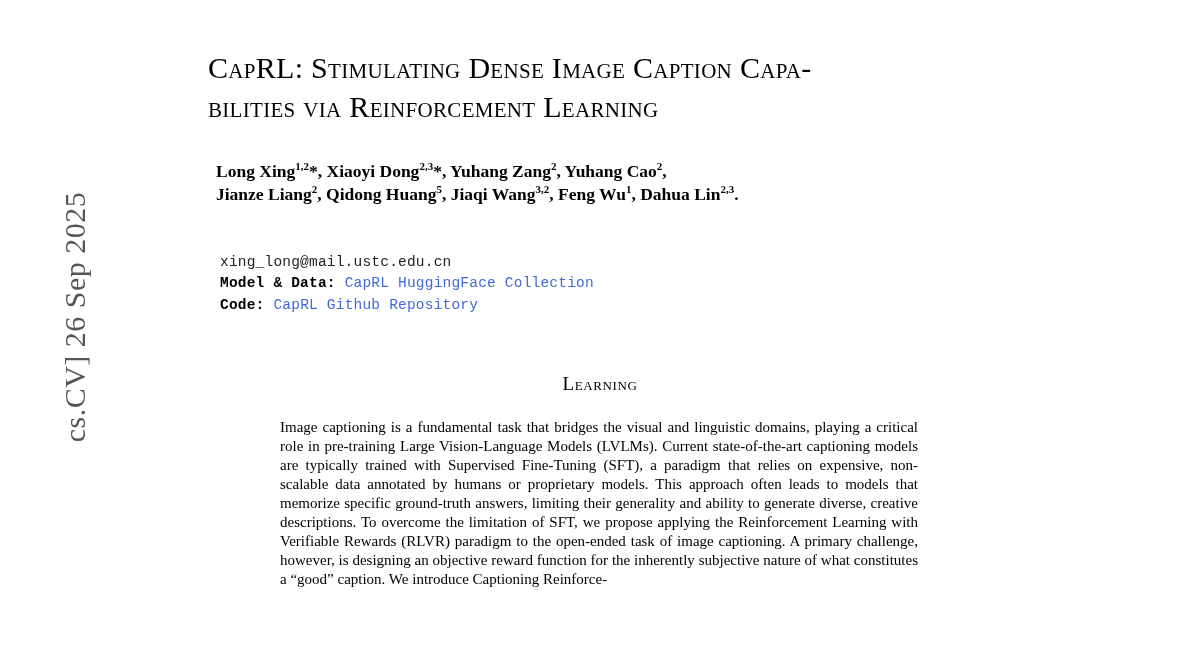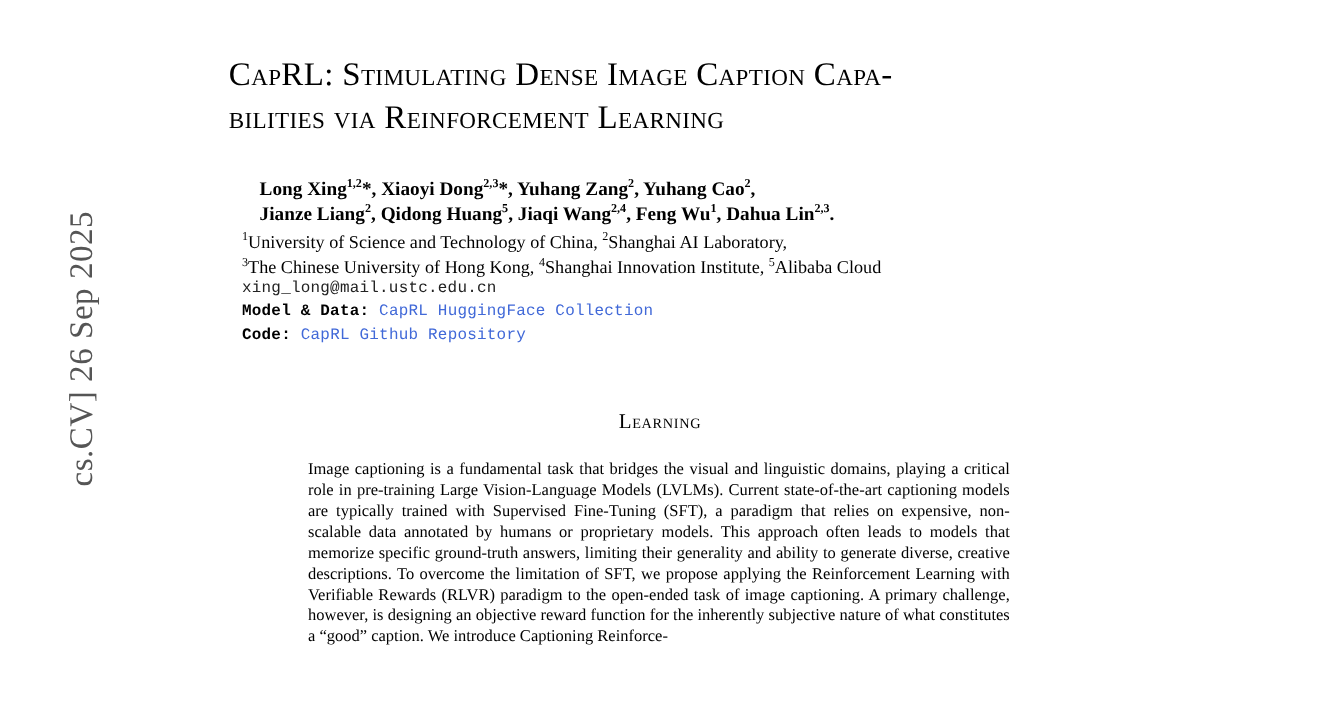--- a/index.html
+++ b/index.html
@@ -55,21 +55,21 @@
     font-family: Liberation Serif, serif;
     font-size: 30px;
     line-height: 39px;
     font-variant: small-caps;
     letter-spacing: 0.3px;
     color: #000;
   }
 
   .authors {
     position: absolute;
-    left: 236px;
+    left: 216px;
     top: 160px;
     width: 780px;
     font-size: 17.5px;
     line-height: 23px;
   }
   .authors .line {
     white-space: nowrap;
   }
   .authors b { font-weight: bold; }
   sup { font-size: 11px; vertical-align: super; line-height: 0; }
@@ -147,32 +147,24 @@
 
   <div class="title">
     CapRL: Stimulating Dense Image Caption Capa-<br>bilities via Reinforcement Learning
   </div>
 
   <div class="authors">
     <div class="line">
       <b>Long Xing<sup>1,2</sup>*, Xiaoyi Dong<sup>2,3</sup>*, Yuhang Zang<sup>2</sup>, Yuhang Cao<sup>2</sup>,</b>
     </div>
     <div class="line">
-      <b>Jianze Liang<sup>2</sup>, Qidong Huang<sup>5</sup>, Jiaqi Wang<sup>2,4</sup>, Feng Wu<sup>1</sup>, Dahua Lin<sup>2,3</sup>.</b>
+      <b>Jianze Liang<sup>2</sup>, Qidong Huang<sup>5</sup>, Jiaqi Wang<sup>3,2</sup>, Feng Wu<sup>1</sup>, Dahua Lin<sup>2,3</sup>.</b>
     </div>
   </div>
 
-  <div class="affil">
-    <div class="line">
-      <sup>1</sup>University of Science and Technology of China, <sup>2</sup>Shanghai AI Laboratory,
-    </div>
-    <div class="line">
-      <sup>3</sup>The Chinese University of Hong Kong, <sup>4</sup>Shanghai Innovation Institute, <sup>5</sup>Alibaba Cloud
-    </div>
-  </div>
 
   <div class="email">xing_long@mail.ustc.edu.cn</div>
 
   <div class="linkline model">
     <span class="lbl">Model &amp; Data:</span>
     <span class="lnk">CapRL HuggingFace Collection</span>
   </div>
 
   <div class="linkline code">
     <span class="lbl">Code:</span>

